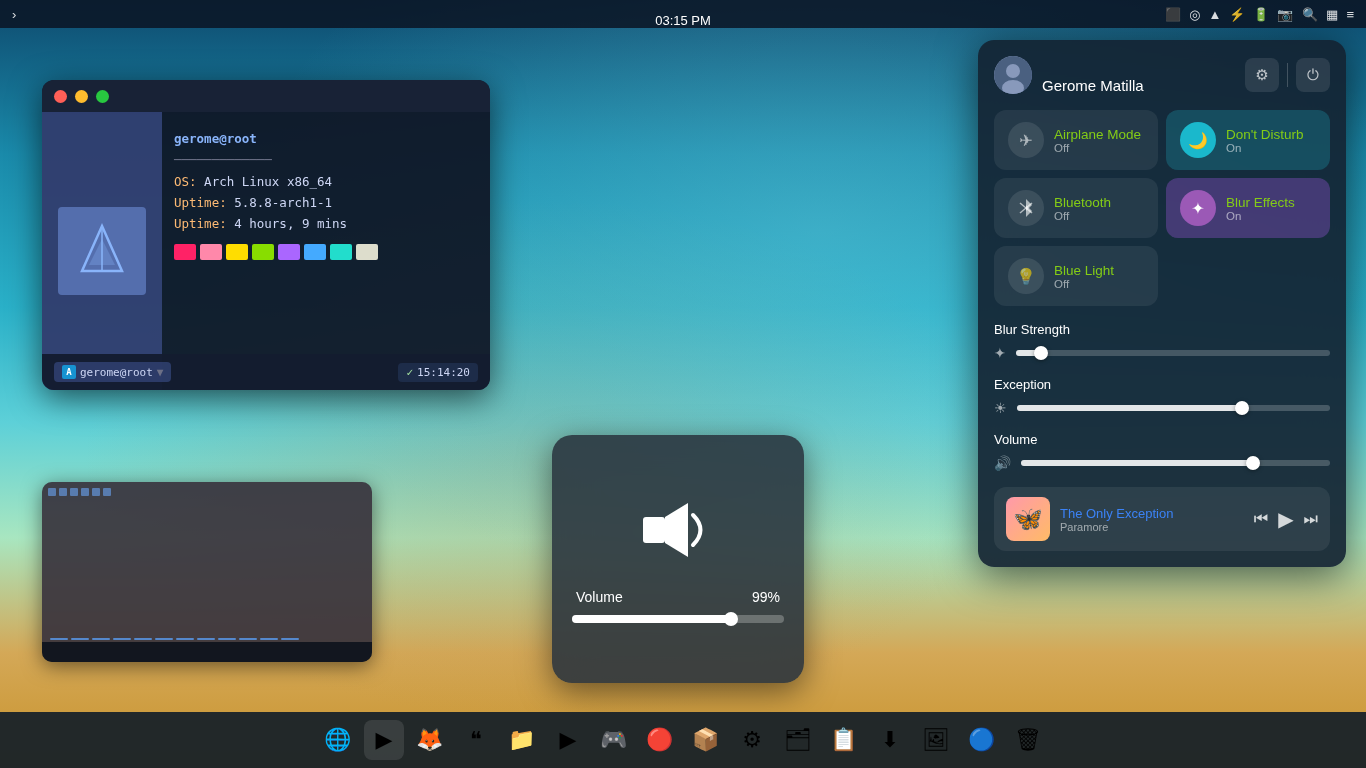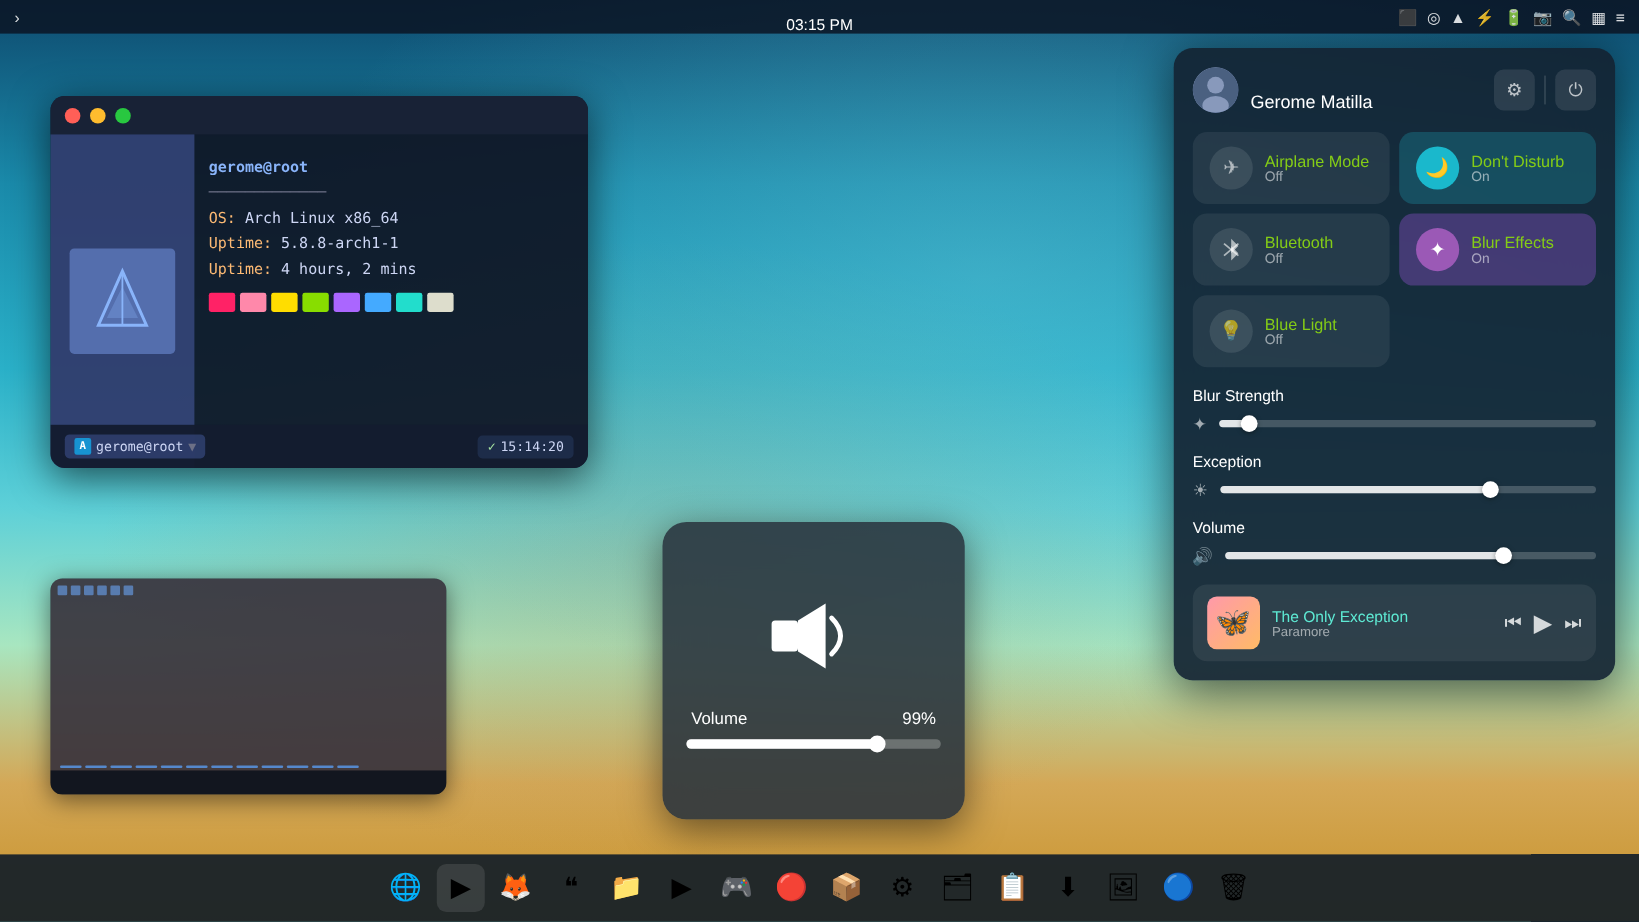--- a/index.html
+++ b/index.html
@@ -429,21 +429,21 @@
     }
     .cp-music-art {
       width: 44px; height: 44px;
       border-radius: 8px;
       background: linear-gradient(135deg, #f9a, #fb6);
       display: flex; align-items: center; justify-content: center;
       font-size: 24px;
       flex-shrink: 0;
     }
     .cp-music-info { flex: 1; }
-    .cp-music-title { color: #5eead4; font-size: 13px; font-weight: 500; }
+    .cp-music-title { color: #3b82f6; font-size: 13px; font-weight: 500; }
     .cp-music-artist { color: rgba(255,255,255,0.55); font-size: 11px; }
     .cp-music-controls {
       display: flex;
       align-items: center;
       gap: 10px;
       color: rgba(255,255,255,0.8);
       font-size: 18px;
     }
     .cp-music-btn { cursor: pointer; font-size: 16px; }
     .cp-music-play { font-size: 20px; }
@@ -485,21 +485,21 @@
           <polygon points="25,18 38,44 12,44" fill="#89b4fa" opacity="0.3"></polygon>
           <line x1="25" y1="5" x2="25" y2="50" stroke="#89b4fa" stroke-width="1.5"></line>
         </svg>
       </div>
     </div>
     <div class="terminal-info">
       <div><span class="username">gerome@root</span></div>
       <div class="line-separator">─────────────</div>
       <div><span class="key">OS:</span> <span class="val">Arch Linux x86_64</span></div>
       <div><span class="key">Uptime:</span> <span class="val">5.8.8-arch1-1</span></div>
-      <div><span class="key">Uptime:</span> <span class="val">4 hours, 2 mins</span></div>
+      <div><span class="key">Uptime:</span> <span class="val">4 hours, 9 mins</span></div>
       <div class="terminal-colors">
         <div class="color-swatch" style="background:#ff2266"></div>
         <div class="color-swatch" style="background:#ff88aa"></div>
         <div class="color-swatch" style="background:#ffdd00"></div>
         <div class="color-swatch" style="background:#88dd00"></div>
         <div class="color-swatch" style="background:#aa66ff"></div>
         <div class="color-swatch" style="background:#44aaff"></div>
         <div class="color-swatch" style="background:#22ddcc"></div>
         <div class="color-swatch" style="background:#ddddcc"></div>
       </div>

